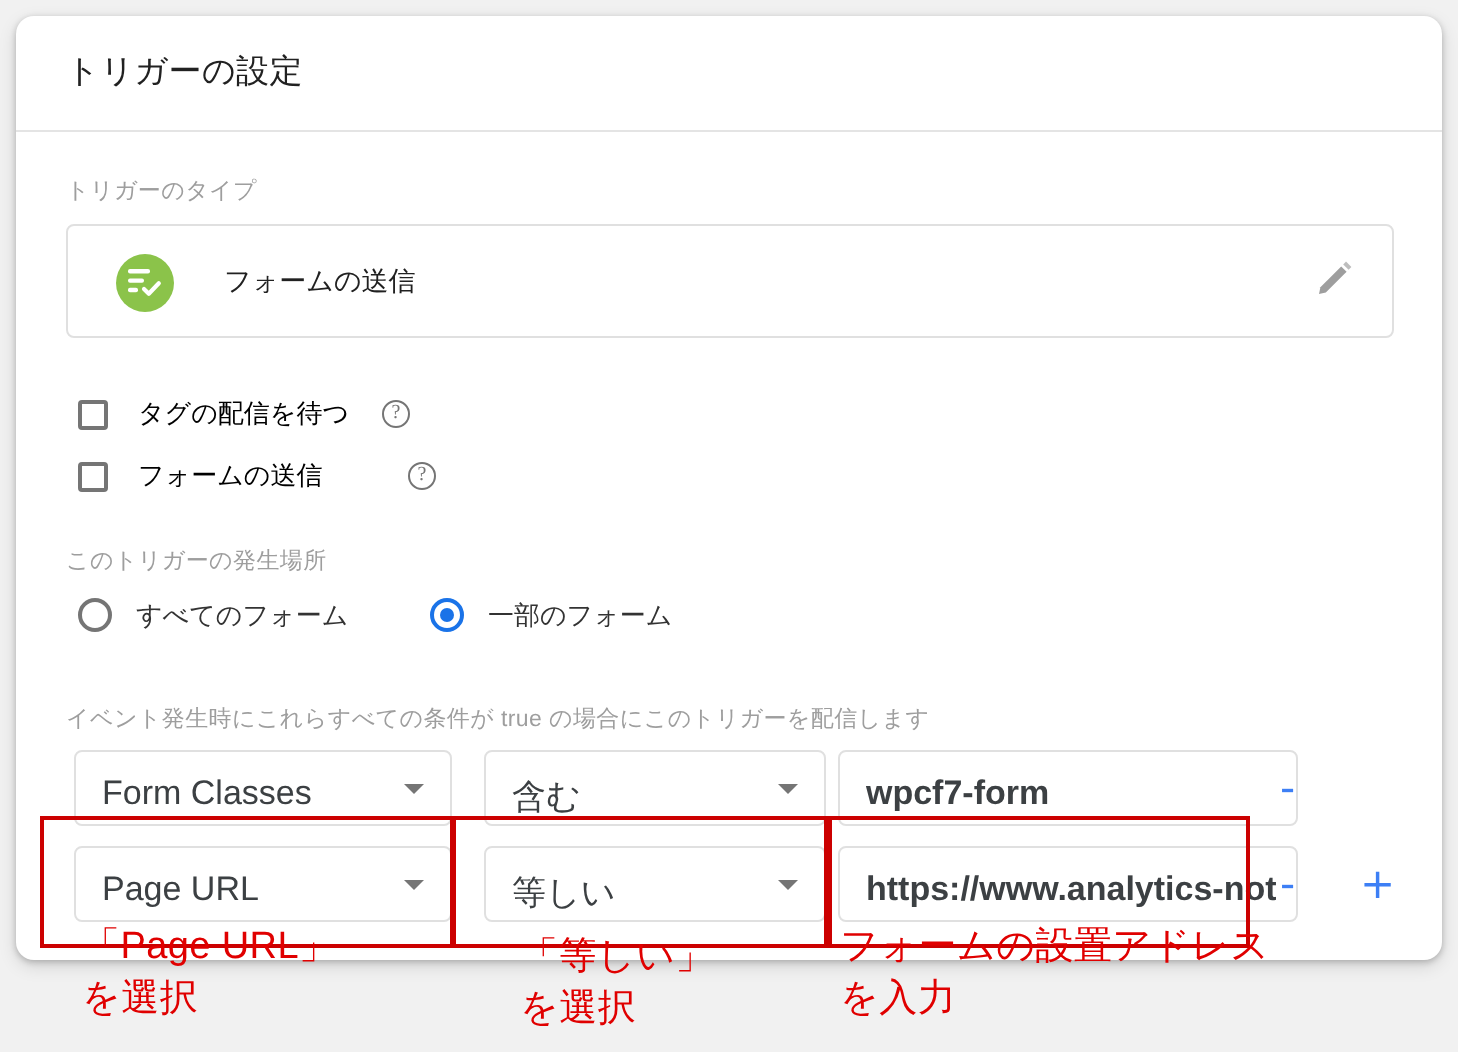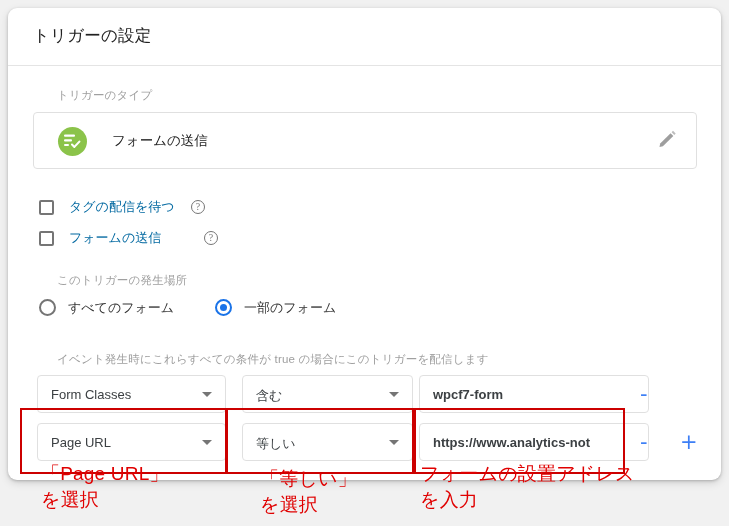--- a/index.html
+++ b/index.html
@@ -37,21 +37,20 @@
     color: #212121;
     letter-spacing: .2px;
   }
 
   
   .field-label {
     position: absolute;
     font-size: 11.5px;
     color: #9e9e9e;
     letter-spacing: .2px;
-    margin-left: 24px;
   }
   #lbl-trigger-type { left: 25px; top: 80px; }
   #lbl-where        { left: 25px; top: 265px; }
   #lbl-conditions   { left: 25px; top: 344px; color: #9e9e9e; }
 
   
   .trigger-box {
     position: absolute;
     left: 25px; top: 104px;
     width: 664px; height: 57px;
@@ -87,21 +86,21 @@
   #chk-row-2 { top: 221px; }
   .chk-box {
     position: absolute; left: 0; top: 2px;
     width: 15px; height: 15px;
     border: 2px solid #757575;
     border-radius: 2px;
     background: #fff;
   }
   .chk-label {
     position: absolute; left: 30px; top: 0px;
-    font-size: 13px; color: #0369a1;
+    font-size: 13px; color: #000000;
     white-space: nowrap;
   }
   .help-icon {
     position: absolute; top: 2px;
     width: 14px; height: 14px;
     border: 1px solid #757575;
     border-radius: 50%;
     color: #757575;
     font-size: 10px;
     line-height: 12px;
@@ -142,21 +141,21 @@
 
   .sel, .txt {
     position: absolute; top: 0;
     height: 38px;
     border: 1px solid #e0e0e0;
     border-radius: 4px;
     background: #fff;
   }
   .sel .val, .txt .val {
     position: absolute; left: 13px; top: 11px;
-    font-size: 13px; color: #3c4043;
+    font-size: 17px; color: #3c4043;
     white-space: nowrap; overflow: hidden;
   }
   .caret {
     position: absolute; right: 13px; top: 16px;
     width: 0; height: 0;
     border-left: 5px solid transparent;
     border-right: 5px solid transparent;
     border-top: 5px solid #757575;
   }
   .c-var { left: 29px;  width: 189px; }

